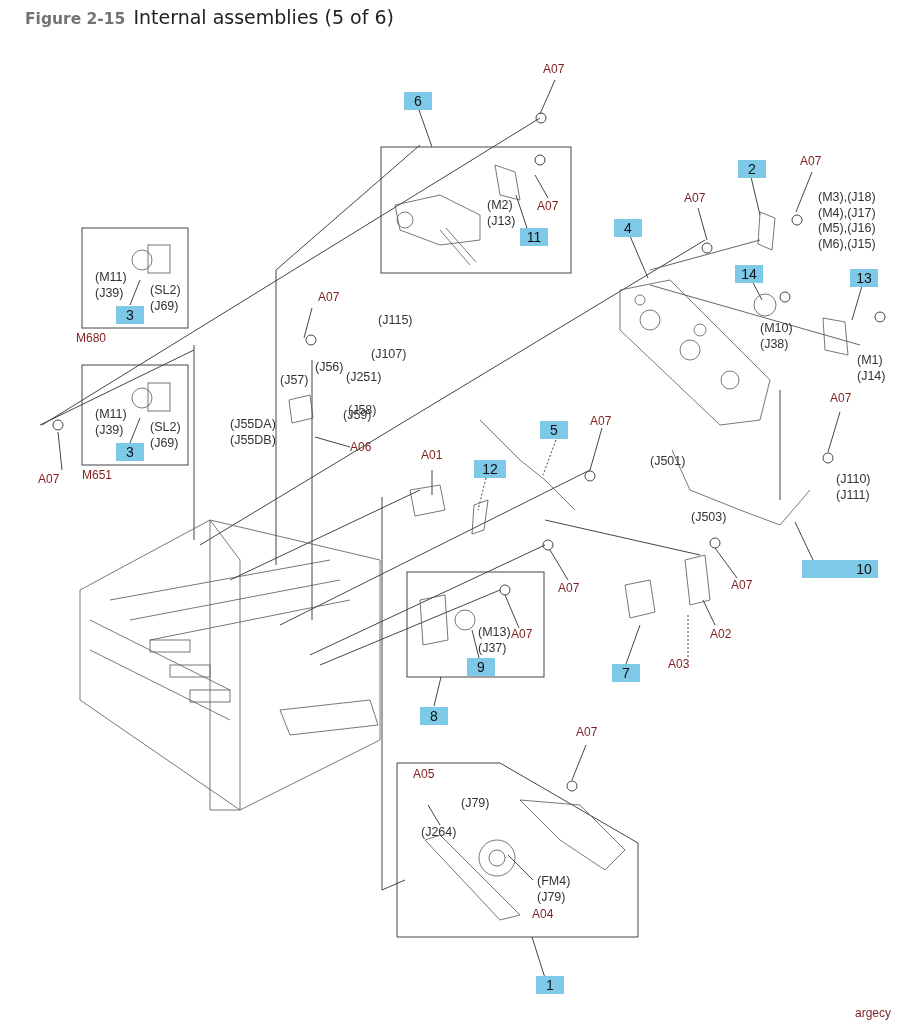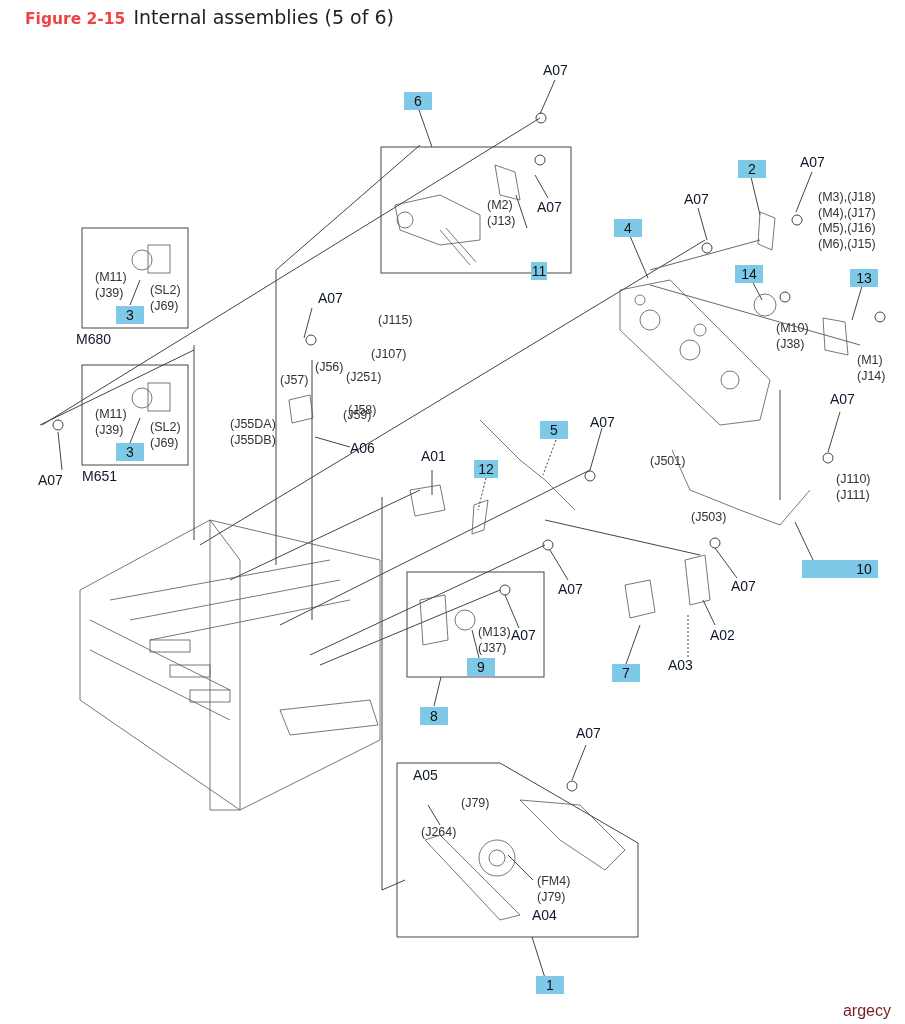--- a/index.html
+++ b/index.html
@@ -1,24 +1,24 @@
 <!DOCTYPE html>
 <html><head>
 <meta charset="utf-8">
 <style>
   html, body { margin:0; padding:0; background:#ffffff; }
   body { width:905px; height:1024px; position:relative; overflow:hidden; font-family:"Liberation Sans", sans-serif; }
   .title { position:absolute; left:25px; top:6px; font-size:17px; white-space:nowrap; }
-  .title .fig { color:#ef4444; font-weight:bold; font-family:"DejaVu Sans", sans-serif; font-size:15.5px; }
+  .title .fig { color:#737373; font-weight:bold; font-family:"DejaVu Sans", sans-serif; font-size:15.5px; }
   .title .txt { color:#222; margin-left:8px; font-family:"DejaVu Sans", sans-serif; font-size:19px; }
   svg.diagram { position:absolute; left:0; top:0; }
-  .lbl { position:absolute; font-size:14px; color:#0f172a; white-space:nowrap; line-height:1; }
+  .lbl { position:absolute; font-size:12px; color:#7f1d1d; white-space:nowrap; line-height:1; }
   .ref { position:absolute; font-size:12.5px; color:#333; white-space:pre; line-height:1.25; }
   .callout { position:absolute; background:#7ec8e8; color:#111; font-size:14px; text-align:center; line-height:18px; height:18px; }
-  .watermark { position:absolute; right:14px; bottom:4px; color:#7a1f1f; font-size:16px; }
+  .watermark { position:absolute; right:14px; bottom:4px; color:#7a1f1f; font-size:12px; }
 </style>
 </head>
 <body>
 
 <div class="title">
   <span class="fig">Figure 2-15</span><span class="txt">Internal assemblies (5 of 6)</span>
 </div>
 
 <svg class="diagram" width="905" height="1024" viewBox="0 0 905 1024">
   <g fill="none" stroke="#444" stroke-width="1">
@@ -153,29 +153,29 @@
     <circle cx="505" cy="590" r="5"></circle>
       <circle cx="715" cy="543" r="5"></circle>
     <circle cx="828" cy="458" r="5"></circle>
       <circle cx="572" cy="786" r="5"></circle>
     <circle cx="785" cy="297" r="5"></circle>
       <circle cx="880" cy="317" r="5"></circle>
   </g>
 </svg>
 
 <div class="callout" style="left:404px;top:92px;width:28px;">6</div>
-<div class="callout" style="left:531px;top:228px;width:16px;margin-top:34px;">11</div>
+<div class="callout" style="left:520px;top:228px;width:28px;">11</div>
 <div class="callout" style="left:738px;top:160px;width:28px;">2</div>
 <div class="callout" style="left:614px;top:219px;width:28px;">4</div>
 <div class="callout" style="left:735px;top:265px;width:28px;">14</div>
 <div class="callout" style="left:850px;top:269px;width:28px;">13</div>
 <div class="callout" style="left:116px;top:306px;width:28px;">3</div>
 <div class="callout" style="left:116px;top:443px;width:28px;">3</div>
 <div class="callout" style="left:540px;top:421px;width:28px;">5</div>
-<div class="callout" style="left:474px;top:460px;width:24px;">12</div>
+<div class="callout" style="left:474px;top:460px;width:32px;">12</div>
 <div class="callout" style="left:802px;top:560px;width:28px;padding-left:48px;">10</div>
 <div class="callout" style="left:467px;top:658px;width:28px;">9</div>
 <div class="callout" style="left:612px;top:664px;width:28px;">7</div>
 <div class="callout" style="left:420px;top:707px;width:28px;">8</div>
 <div class="callout" style="left:536px;top:976px;width:28px;">1</div>
 
 <div class="lbl" style="left:543px;top:63px;">A07</div>
 <div class="lbl" style="left:537px;top:200px;">A07</div>
 <div class="lbl" style="left:684px;top:192px;">A07</div>
 <div class="lbl" style="left:800px;top:155px;">A07</div>
@@ -204,21 +204,21 @@
 <div class="ref" style="left:150px;top:283px;">(SL2)
 (J69)</div>
 <div class="ref" style="left:95px;top:407px;">(M11)
 (J39)</div>
 <div class="ref" style="left:150px;top:420px;">(SL2)
 (J69)</div>
 <div class="ref" style="left:818px;top:190px;">(M3),(J18)
 (M4),(J17)
 (M5),(J16)
 (M6),(J15)</div>
-<div class="ref" style="left:776px;top:321px;">(M10)
+<div class="ref" style="left:760px;top:321px;">(M10)
 (J38)</div>
 <div class="ref" style="left:857px;top:353px;">(M1)
 (J14)</div>
 <div class="ref" style="left:378px;top:313px;">(J115)</div>
 <div class="ref" style="left:371px;top:347px;">(J107)</div>
 <div class="ref" style="left:315px;top:360px;">(J56)</div>
 <div class="ref" style="left:280px;top:373px;">(J57)</div>
 <div class="ref" style="left:346px;top:370px;">(J251)</div>
 <div class="ref" style="left:348px;top:403px;">(J58)</div>
 <div class="ref" style="left:343px;top:408px;">(J59)</div>

